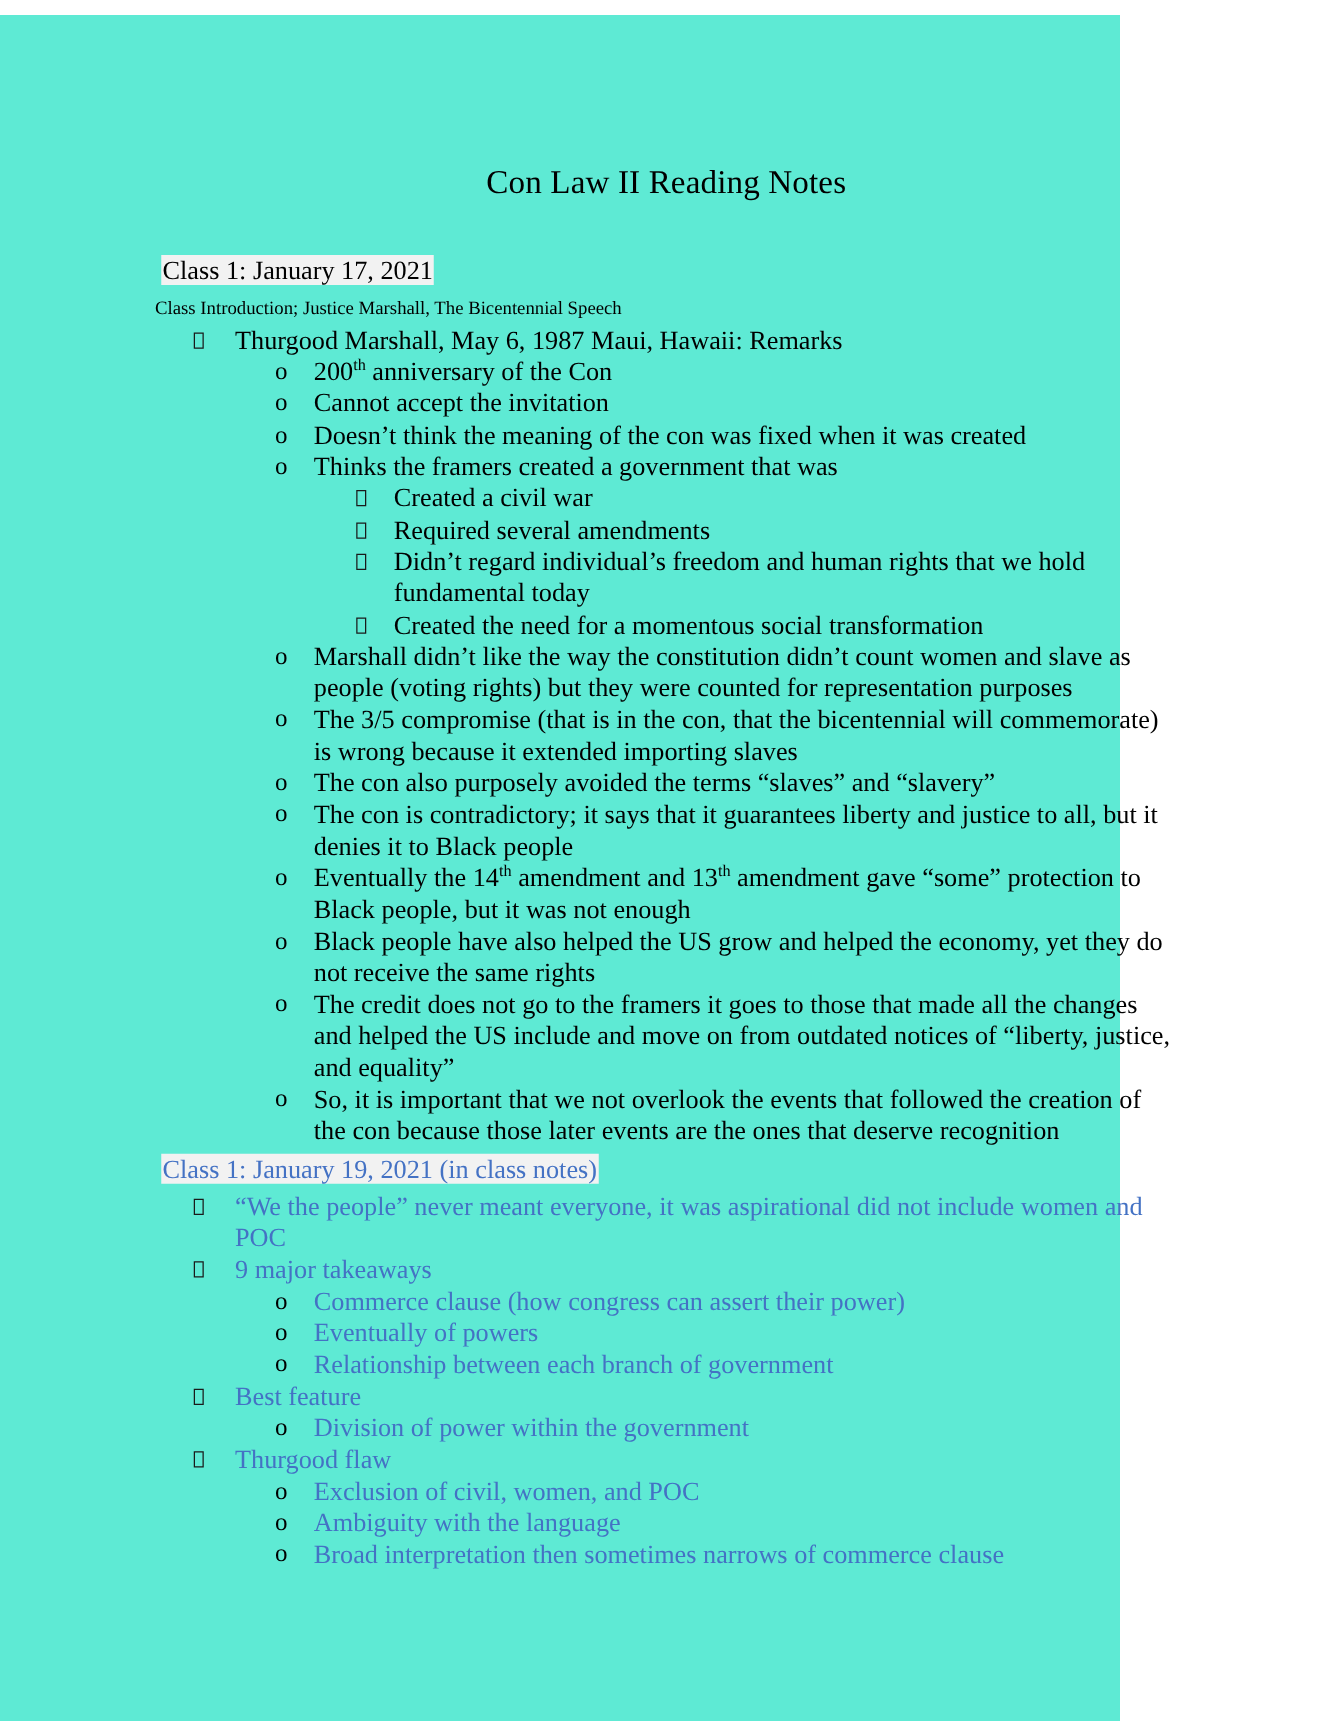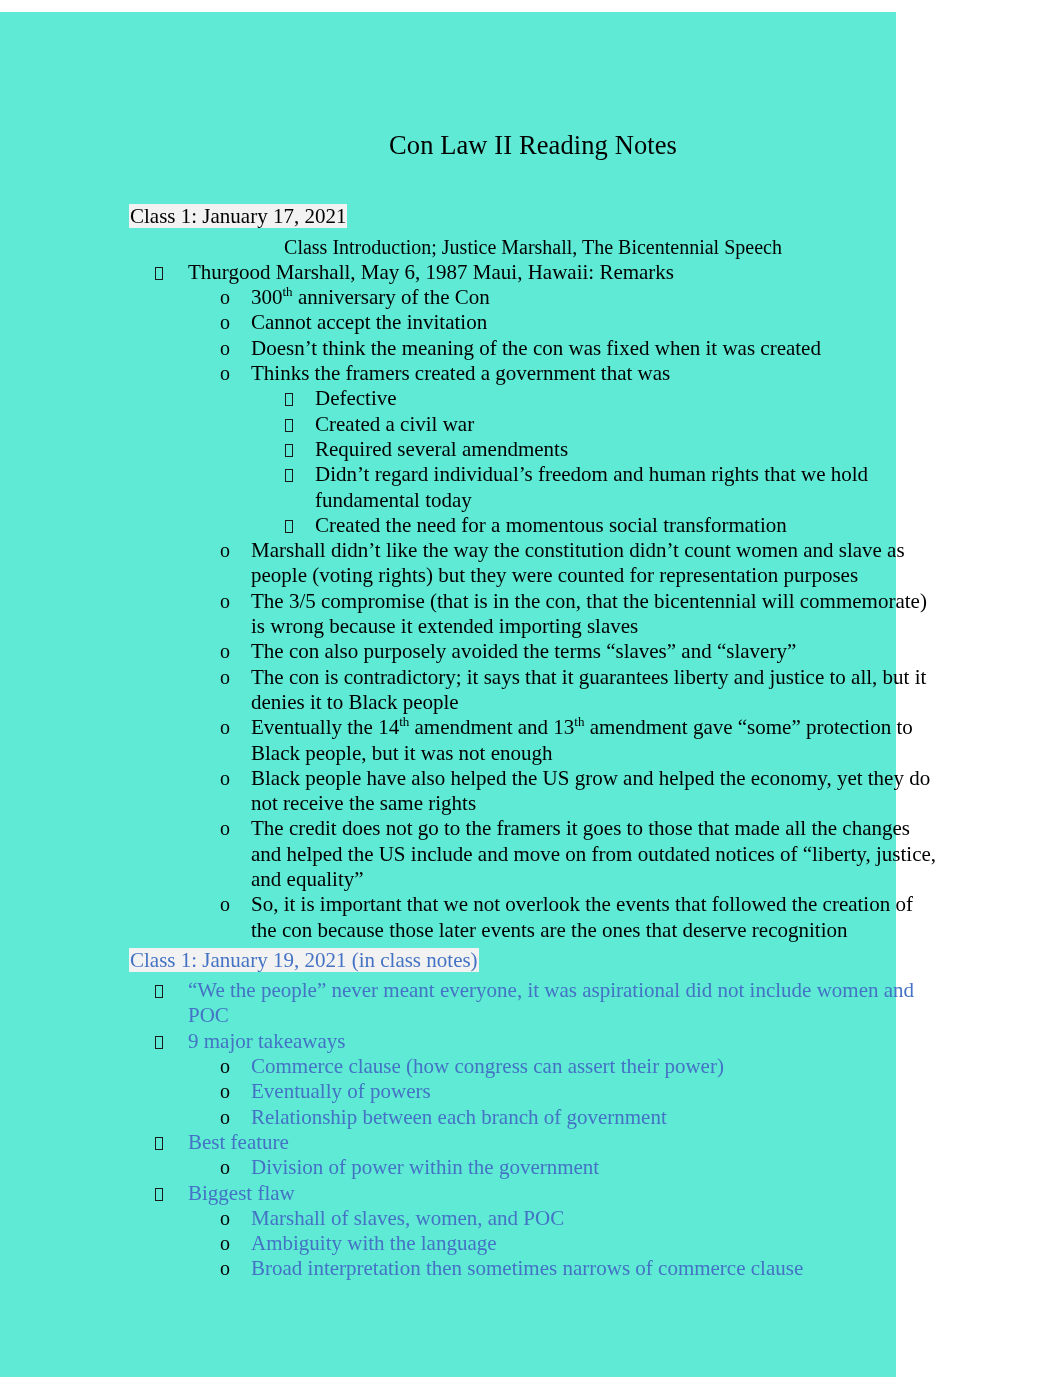--- a/index.html
+++ b/index.html
@@ -38,25 +38,24 @@
     font-size: 26.5px;
     line-height: 1.18;
     font-weight: normal;
     margin: 0 0 0 0;
     letter-spacing: 0.1px;
   }
 
   .gap-after-title { height: 38px; }
 
   .para {
-    font-size: 20px;
+    font-size: 15px;
     line-height: 25.3px;
     margin: 0;
     white-space: normal;
-    text-align: center;
   }
 
   .heading-line {
     font-size: 21px;
     line-height: 25.3px;
     margin: 5px;
     display: block;
   }
   .heading-line .hl {
     background: #f2f2f2;
@@ -165,43 +164,39 @@
 
       <li class="item l1">
         <span class="marker tofu"><i></i></span>
         <span class="txt">Thurgood Marshall, May 6, 1987 Maui, Hawaii: Remarks</span>
       </li>
 
       <ul class="lvl2">
 
         <li class="item l2">
           <span class="marker oh">o</span>
-          <span class="txt"><span>300</span><sup>th</sup><span> anniversary of the Con</span></span>
+          <span class="txt"><span>200</span><sup>th</sup><span> anniversary of the Con</span></span>
         </li>
 
         <li class="item l2">
           <span class="marker oh">o</span>
           <span class="txt">Cannot accept the invitation</span>
         </li>
 
         <li class="item l2">
           <span class="marker oh">o</span>
           <span class="txt">Doesn’t think the meaning of the con was fixed when it was created</span>
         </li>
 
         <li class="item l2">
           <span class="marker oh">o</span>
           <span class="txt">Thinks the framers created a government that was</span>
         </li>
 
         <ul class="lvl3">
-          <li class="item l3">
-            <span class="marker tofu"><i></i></span>
-            <span class="txt">Defective</span>
-          </li>
           <li class="item l3">
             <span class="marker tofu"><i></i></span>
             <span class="txt">Created a civil war</span>
           </li>
           <li class="item l3">
             <span class="marker tofu"><i></i></span>
             <span class="txt">Required several amendments</span>
           </li>
           <li class="item l3">
             <span class="marker tofu"><i></i></span>
@@ -292,27 +287,27 @@
 
       <ul class="lvl2">
         <li class="item l2">
           <span class="marker oh">o</span>
           <span class="txt blue">Division of power within the government</span>
         </li>
       </ul>
 
       <li class="item l1">
         <span class="marker tofu"><i></i></span>
-        <span class="txt blue">Biggest flaw</span>
+        <span class="txt blue">Thurgood flaw</span>
       </li>
 
       <ul class="lvl2">
         <li class="item l2">
           <span class="marker oh">o</span>
-          <span class="txt blue">Marshall of slaves, women, and POC</span>
+          <span class="txt blue">Exclusion of civil, women, and POC</span>
         </li>
         <li class="item l2">
           <span class="marker oh">o</span>
           <span class="txt blue">Ambiguity with the language</span>
         </li>
         <li class="item l2">
           <span class="marker oh">o</span>
           <span class="txt blue">Broad interpretation then sometimes narrows of commerce clause</span>
         </li>
       </ul>

